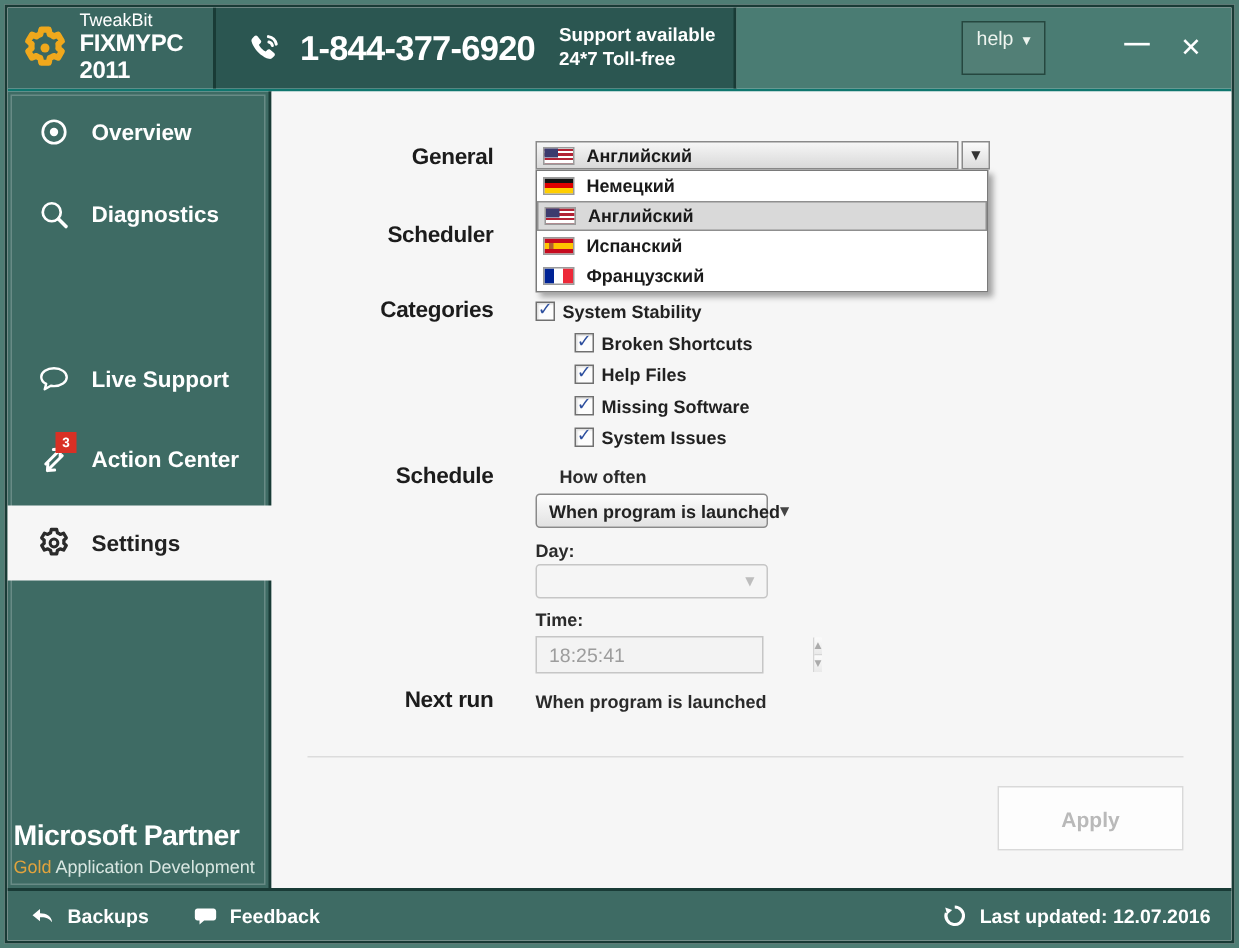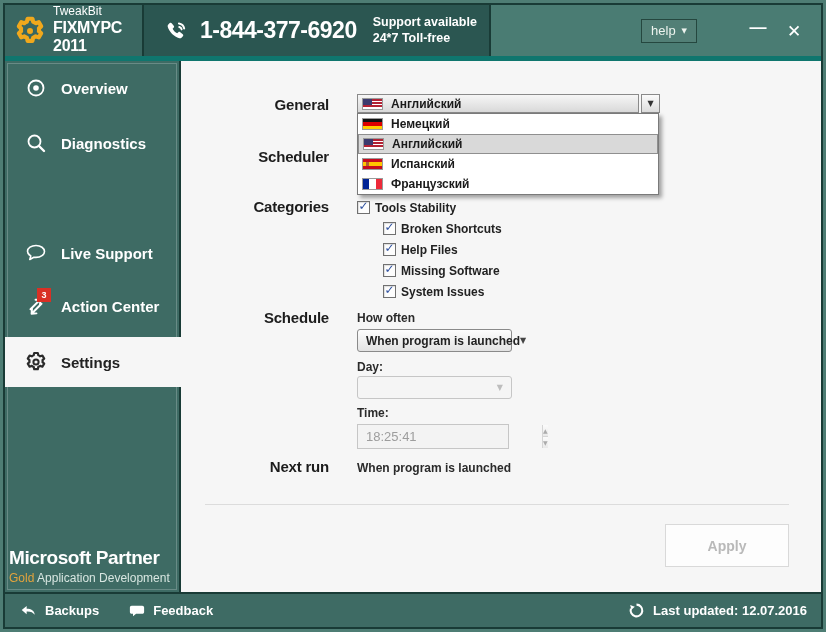--- a/index.html
+++ b/index.html
@@ -4,34 +4,34 @@
 <style>
   * { box-sizing: border-box; margin: 0; padding: 0; }
   body { font-family: "Liberation Sans", "DejaVu Sans", sans-serif; background:#fff; }
   .glyph { font-family: "DejaVu Sans", sans-serif; }
 
   .window { position:relative; width:826px; height:632px; background:#4e7d74; }
   .inner { position:absolute; inset:3px; border:2px solid #193b36; background:#f6f6f6;
            display:flex; flex-direction:column; overflow:hidden; }
 
   
-  .header { height:56px; display:flex; flex:0 0 56px; border-bottom:5px solid #0f766e; }
+  .header { height:56px; display:flex; flex:0 0 56px; border-bottom:2px solid #0f766e; }
   .header-logo { width:139px; background:#3a6761; display:flex; align-items:center; padding-left:10px;
                  border-right:2px solid #193b36; }
   .brand-text { margin-left:8px; color:#fff; line-height:1.15; }
   .brand-line1 { font-size:12px; }
   .brand-line2 { font-size:16px; font-weight:bold; letter-spacing:-0.3px; }
   .header-phone { width:347px; background:#2b5651; display:flex; align-items:center; padding-left:18px;
                   border-right:2px solid #193b36; }
   .phone-number { color:#fff; font-size:23px; font-weight:bold; margin-left:10px; letter-spacing:-0.5px; }
   .support-block { color:#fff; font-size:12.5px; font-weight:bold; line-height:1.25; margin-left:16px; }
   .header-right { flex:1; background:#4a7c73; display:flex; align-items:center; justify-content:flex-end;
                   padding-right:14px; }
   .help-btn { border:1px solid #25473f; background:#527f76; color:#eef4ef; font-size:13px;
-              padding:3px 9px 4px 9px; margin-right:48px; cursor:default; display:flex; align-items:center; gap:6px; }
+              padding:3px 9px 16px 9px; margin-right:48px; cursor:default; display:flex; align-items:center; gap:6px; }
   .help-caret { font-size:7px; position:relative; top:1px; }
   .win-btn { color:#fff; width:26px; text-align:center; cursor:default; }
   .min-btn { font-size:17px; font-weight:bold; margin-right:10px; position:relative; top:-3px; }
   .close-btn { font-size:17px; font-weight:bold; }
 
   
   .middle { flex:1; display:flex; min-height:0; }
   .sidebar { position:relative; width:176px; flex:0 0 176px; background:#3e6b64; border-right:2px solid #193b36; }
   .sidebar::before { content:''; position:absolute; inset:2px; border:1px solid rgba(255,255,255,0.22); pointer-events:none; }
   .nav-item { position:absolute; left:0; width:176px; height:50px; display:flex; align-items:center;
@@ -224,21 +224,21 @@
           </div>
         </div>
 
         <div class="sec-label" style="top:87px">Scheduler</div>
 
         <div class="sec-label" style="top:137px">Categories</div>
         <div class="cb-row" style="left:176px; top:139px">
           <span class="cb-box">
               <span class="glyph">✓</span>
             </span>
-          <span class="cb-label">Tools Stability</span>
+          <span class="cb-label">System Stability</span>
         </div>
         <div class="cb-row" style="left:202px; top:160px">
           <span class="cb-box">
               <span class="glyph">✓</span>
             </span>
           <span class="cb-label">Broken Shortcuts</span>
         </div>
         <div class="cb-row" style="left:202px; top:181px">
           <span class="cb-box">
               <span class="glyph">✓</span>
@@ -252,21 +252,21 @@
           <span class="cb-label">Missing Software</span>
         </div>
         <div class="cb-row" style="left:202px; top:223px">
           <span class="cb-box">
               <span class="glyph">✓</span>
             </span>
           <span class="cb-label">System Issues</span>
         </div>
 
         <div class="sec-label" style="top:248px">Schedule</div>
-        <div class="small-label" style="left:176px; top:250px">How often</div>
+        <div class="small-label" style="left:192px; top:250px">How often</div>
         <div class="ctl-select" style="left:176px; top:268px">
           <span class="sel-text">When program is launched</span>
           <span class="sel-arrow glyph">▼</span>
         </div>
         <div class="small-label" style="left:176px; top:299px">Day:</div>
         <div class="ctl-select disabled" style="left:176px; top:315px">
           <span class="sel-text"></span>
           <span class="sel-arrow glyph">▼</span>
         </div>
         <div class="small-label" style="left:176px; top:345px">Time:</div>

